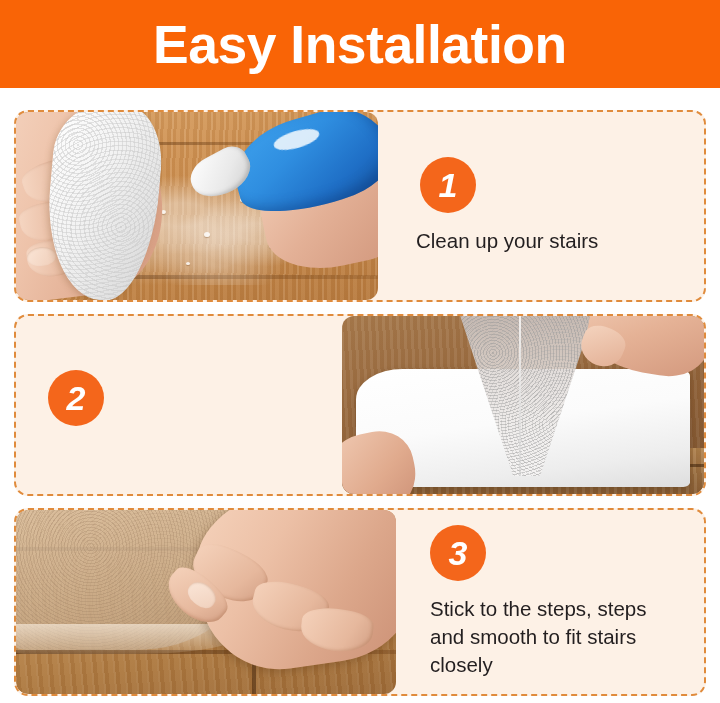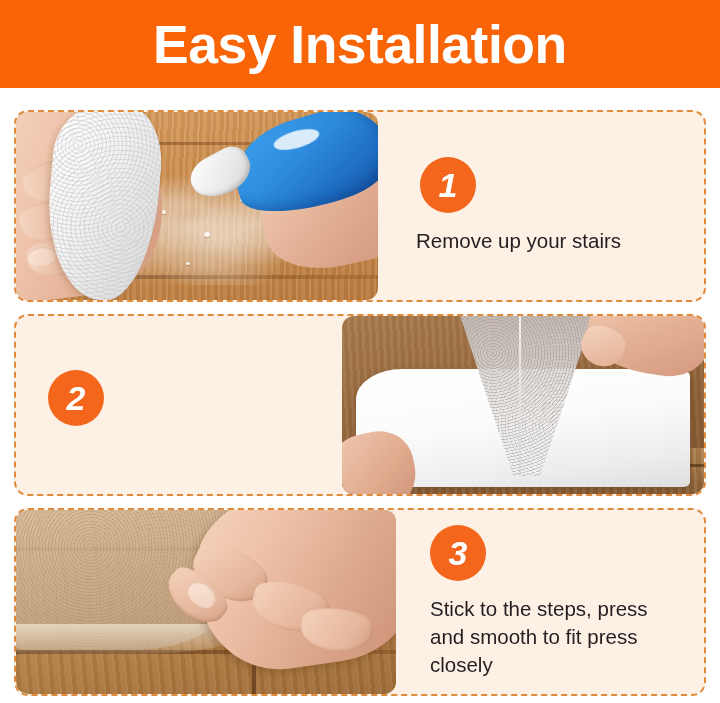--- a/index.html
+++ b/index.html
@@ -326,21 +326,21 @@
     <div class="p1-towel"></div>
 
     <div class="p1-hand2"></div>
     <div class="p1-bottle"></div>
     <div class="p1-nozzle"></div>
     <div class="p1-bottle-hi"></div>
   </div>
 
   <div class="text-pane">
     <div class="step-badge">1</div>
-    <div class="step-text">Remove up your stairs</div>
+    <div class="step-text">Clean up your stairs</div>
   </div>
 </div>
 
 <div class="card card-2">
 
   <div class="photo">
     <div class="p2-bg"></div>
     <div class="p2-floor"></div>
     <div class="p2-gap"></div>
     <div class="p2-white"></div>
@@ -369,15 +369,15 @@
     <div class="p3-hand"></div>
     <div class="p3-finger" style="right:34%;top:22%;width:20%;height:26%;transform:rotate(26deg);"></div>
     <div class="p3-finger" style="right:18%;top:40%;width:20%;height:25%;transform:rotate(14deg);"></div>
     <div class="p3-finger" style="right:6%;top:54%;width:19%;height:23%;transform:rotate(6deg);"></div>
     <div class="p3-finger" style="right:44%;top:36%;width:17%;height:22%;transform:rotate(40deg);"></div>
     <div class="p3-nail" style="right:47%;top:40%;width:8%;height:12%;transform:rotate(38deg);"></div>
   </div>
 
   <div class="text-pane">
     <div class="step-badge">3</div>
-    <div class="step-text">Stick to the steps, press and smooth to fit press closely</div>
+    <div class="step-text">Stick to the steps, steps and smooth to fit stairs closely</div>
   </div>
 </div>
 
 </body></html>

